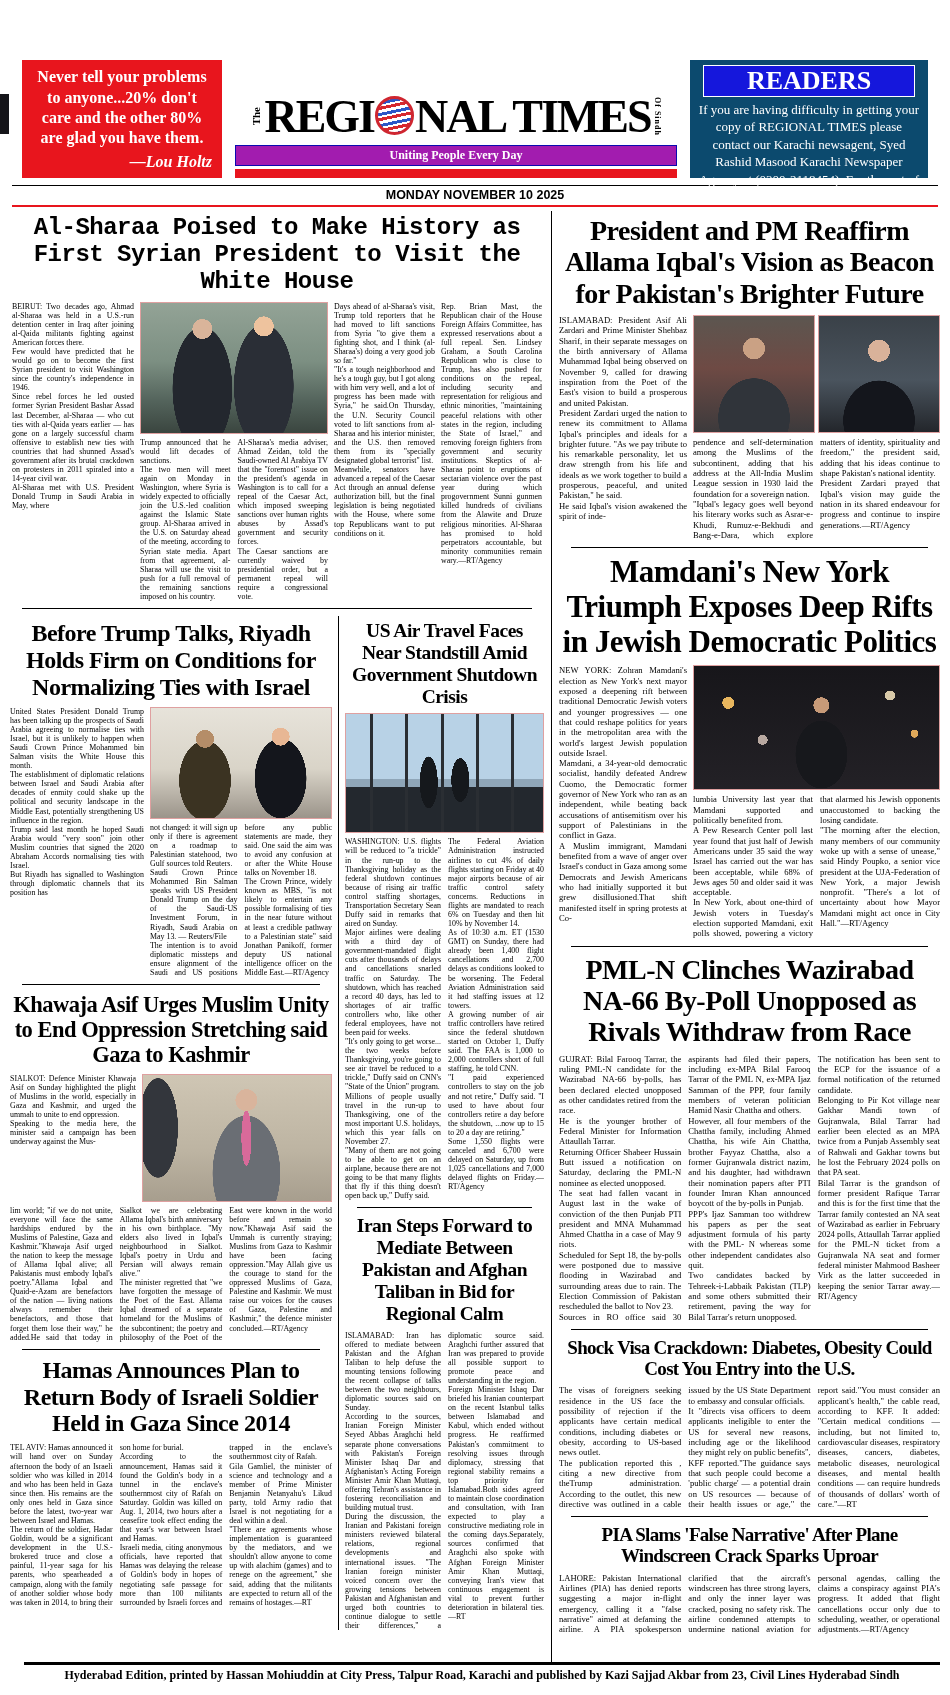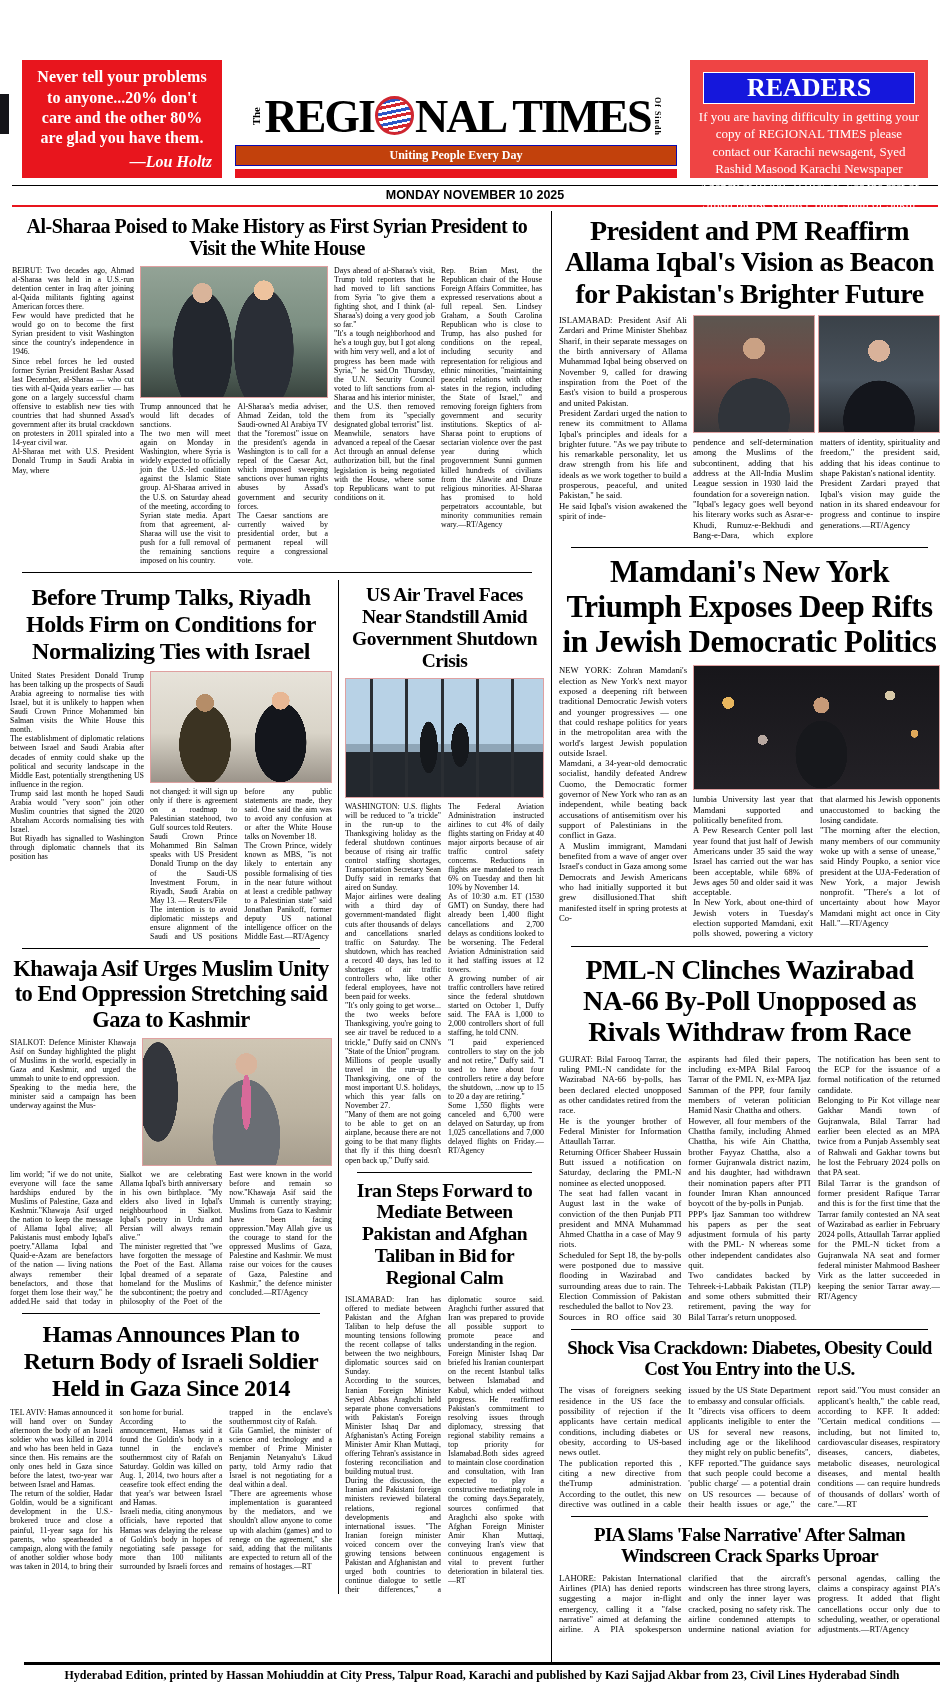--- a/index.html
+++ b/index.html
@@ -14,36 +14,36 @@
   .quote-text{font-weight:700;font-size:16px;line-height:1.28;}
   .quote-attrib{font-weight:700;font-style:italic;font-size:16px;text-align:right;margin-top:4px;}
   .masthead-center{flex:1;display:flex;flex-direction:column;justify-content:flex-end;padding:0 4px;min-width:0;}
   .title-row{display:flex;align-items:center;justify-content:center;}
   .the-vert{writing-mode:vertical-rl;transform:rotate(180deg);font-size:11px;font-weight:700;margin-right:2px;}
   .title-text{font-size:46px;font-weight:700;letter-spacing:-2px;white-space:nowrap;}
   .globe{display:inline-block;width:33px;height:33px;border-radius:50%;border:3px solid #cf2630;
          background:repeating-linear-gradient(168deg,#fff 0 3px,#2a57c8 3px 6px,#fff 6px 8px,#d6282e 8px 11px);
          vertical-align:-3px;margin:0 1px;}
   .of-sindh{writing-mode:vertical-rl;font-size:8px;font-weight:700;letter-spacing:1px;margin-left:2px;}
-  .tagline-bar{background:#c2410c;color:#fff;font-weight:700;text-align:center;font-size:12px;
+  .tagline-bar{background:#a21caf;color:#fff;font-weight:700;text-align:center;font-size:12px;
                padding:2px 0;margin-top:2px;border:1px solid #0a0ab0;}
   .red-bar{height:9px;background:#e8151d;margin-top:3px;}
-  .readers-box{width:238px;background:#ef4444;color:#fff;text-align:center;padding:12px 7px;box-sizing:border-box;}
+  .readers-box{width:238px;background:#0c4a6e;color:#fff;text-align:center;padding:5px 7px;box-sizing:border-box;}
   .readers-title{background:#1517dc;color:#fff;font-weight:700;font-size:26px;margin:0 6px 4px;border:1px solid #fff;}
   .readers-body{font-weight:400;font-size:13px;line-height:1.34;}
   .date-row{margin:7px 2px 0;border-top:1.5px solid #000;border-bottom:2.5px solid #e8151d;text-align:center;
             font-family:"Liberation Sans",sans-serif;font-weight:700;font-size:12.5px;padding:2px 0 3px;}
 
   
   .main{display:flex;height:1452px;overflow:hidden;margin-top:4px;}
   .left-sec{width:534px;flex:none;}
   .right-sec{flex:1;border-left:1.3px solid #000;margin-left:7px;padding-left:7px;min-width:0;}
 
   .hl{font-weight:700;text-align:center;letter-spacing:-0.5px;margin:4px 2px 6px;line-height:1.12;}
-  .hl30{font-size:20px;} .hl28{font-size:28px;} .hl26{font-size:31px;} .hl24{font-size:24px;}
+  .hl30{font-size:24px;font-family:Liberation Mono, monospace;} .hl28{font-size:28px;} .hl26{font-size:31px;} .hl24{font-size:24px;}
   .hl22{font-size:22.5px;} .hl19{font-size:19px;letter-spacing:-0.7px;} .hl195{font-size:19.5px;}
 
   .body-text{font-size:8.3px;line-height:1.18;text-align:justify;white-space:pre-line;overflow-wrap:break-word;}
   .left-sec .body-text{font-size:7.9px;line-height:1.15;}
   .right-sec .body-text{font-size:8.6px;line-height:1.2;}
 
   .flexrow{display:flex;gap:6px;}
   .col{flex:1;min-width:0;}
   .cols2{columns:2;column-gap:7px;margin-top:4px;}
   .cols3{columns:3;column-gap:7px;}
@@ -306,21 +306,21 @@
       <article>
         <h2 class="hl hl19">Shock Visa Crackdown: Diabetes, Obesity Could Cost You Entry into the U.S.</h2>
         <div class="cols3 body-text">The visas of foreigners seeking residence in the US face the possibility of rejection if the applicants have certain medical conditions, including diabetes or obesity, according to US-based news outlet.
 The publication reported this , citing a new directive from theTrump administration. According to the outlet, this new directive was outlined in a cable issued by the US State Department to embassy and consular officials.
 It "directs visa officers to deem applicants ineligible to enter the US for several new reasons, including age or the likelihood they might rely on public benefits", KFF reported."The guidance says that such people could become a 'public charge' — a potential drain on US resources — because of their health issues or age," the report said."You must consider an applicant's health," the cable read, according to KFF. It added: "Certain medical conditions — including, but not limited to, cardiovascular diseases, respiratory diseases, cancers, diabetes, metabolic diseases, neurological diseases, and mental health conditions — can require hundreds of thousands of dollars' worth of care."—RT</div>
       </article>
 
       <div class="h-sep"></div>
 
       <article>
-        <h2 class="hl hl19">PIA Slams 'False Narrative' After Salman Windscreen Crack Sparks Uproar</h2>
+        <h2 class="hl hl19">PIA Slams 'False Narrative' After Plane Windscreen Crack Sparks Uproar</h2>
         <div class="cols3 body-text">LAHORE: Pakistan International Airlines (PIA) has denied reports suggesting a major in-flight emergency, calling it a "false narrative" aimed at defaming the airline. A PIA spokesperson clarified that the aircraft's windscreen has three strong layers, and only the inner layer was cracked, posing no safety risk. The airline condemned attempts to undermine national aviation for personal agendas, calling the claims a conspiracy against PIA's progress. It added that flight cancellations occur only due to scheduling, weather, or operational adjustments.—RT/Agency</div>
       </article>
     </section>
   </div>
 
   <div class="footer-wrap">
     <div class="footer-rule"></div>
     <div class="footer">Hyderabad Edition, printed by Hassan Mohiuddin at City Press, Talpur Road, Karachi and published by Kazi Sajjad Akbar from 23, Civil Lines Hyderabad Sindh</div>
   </div>
 </div>

